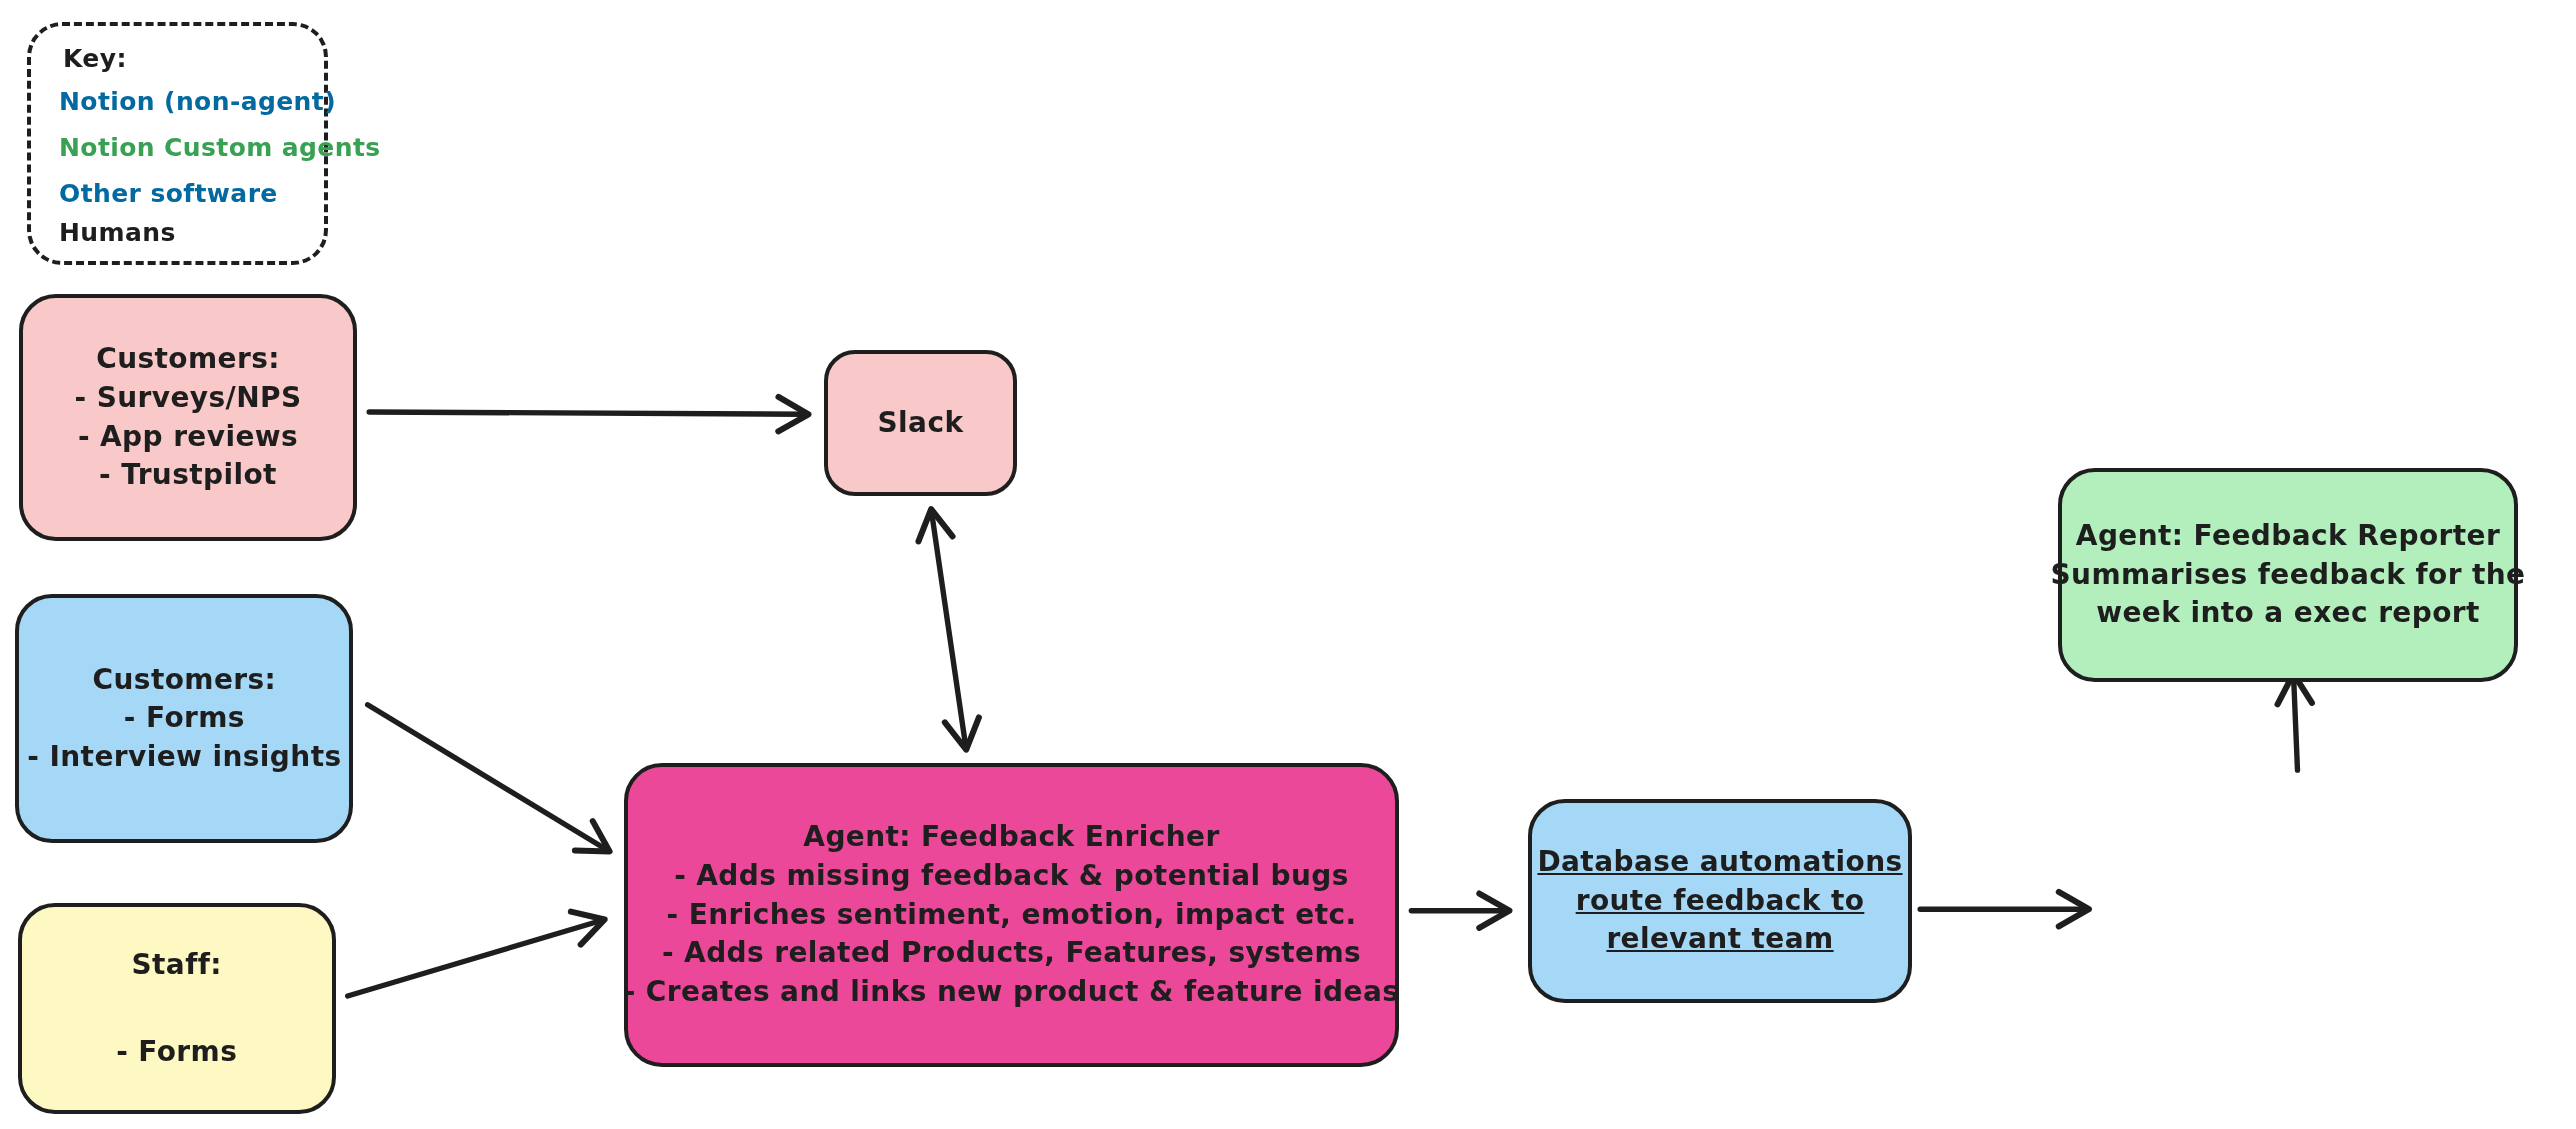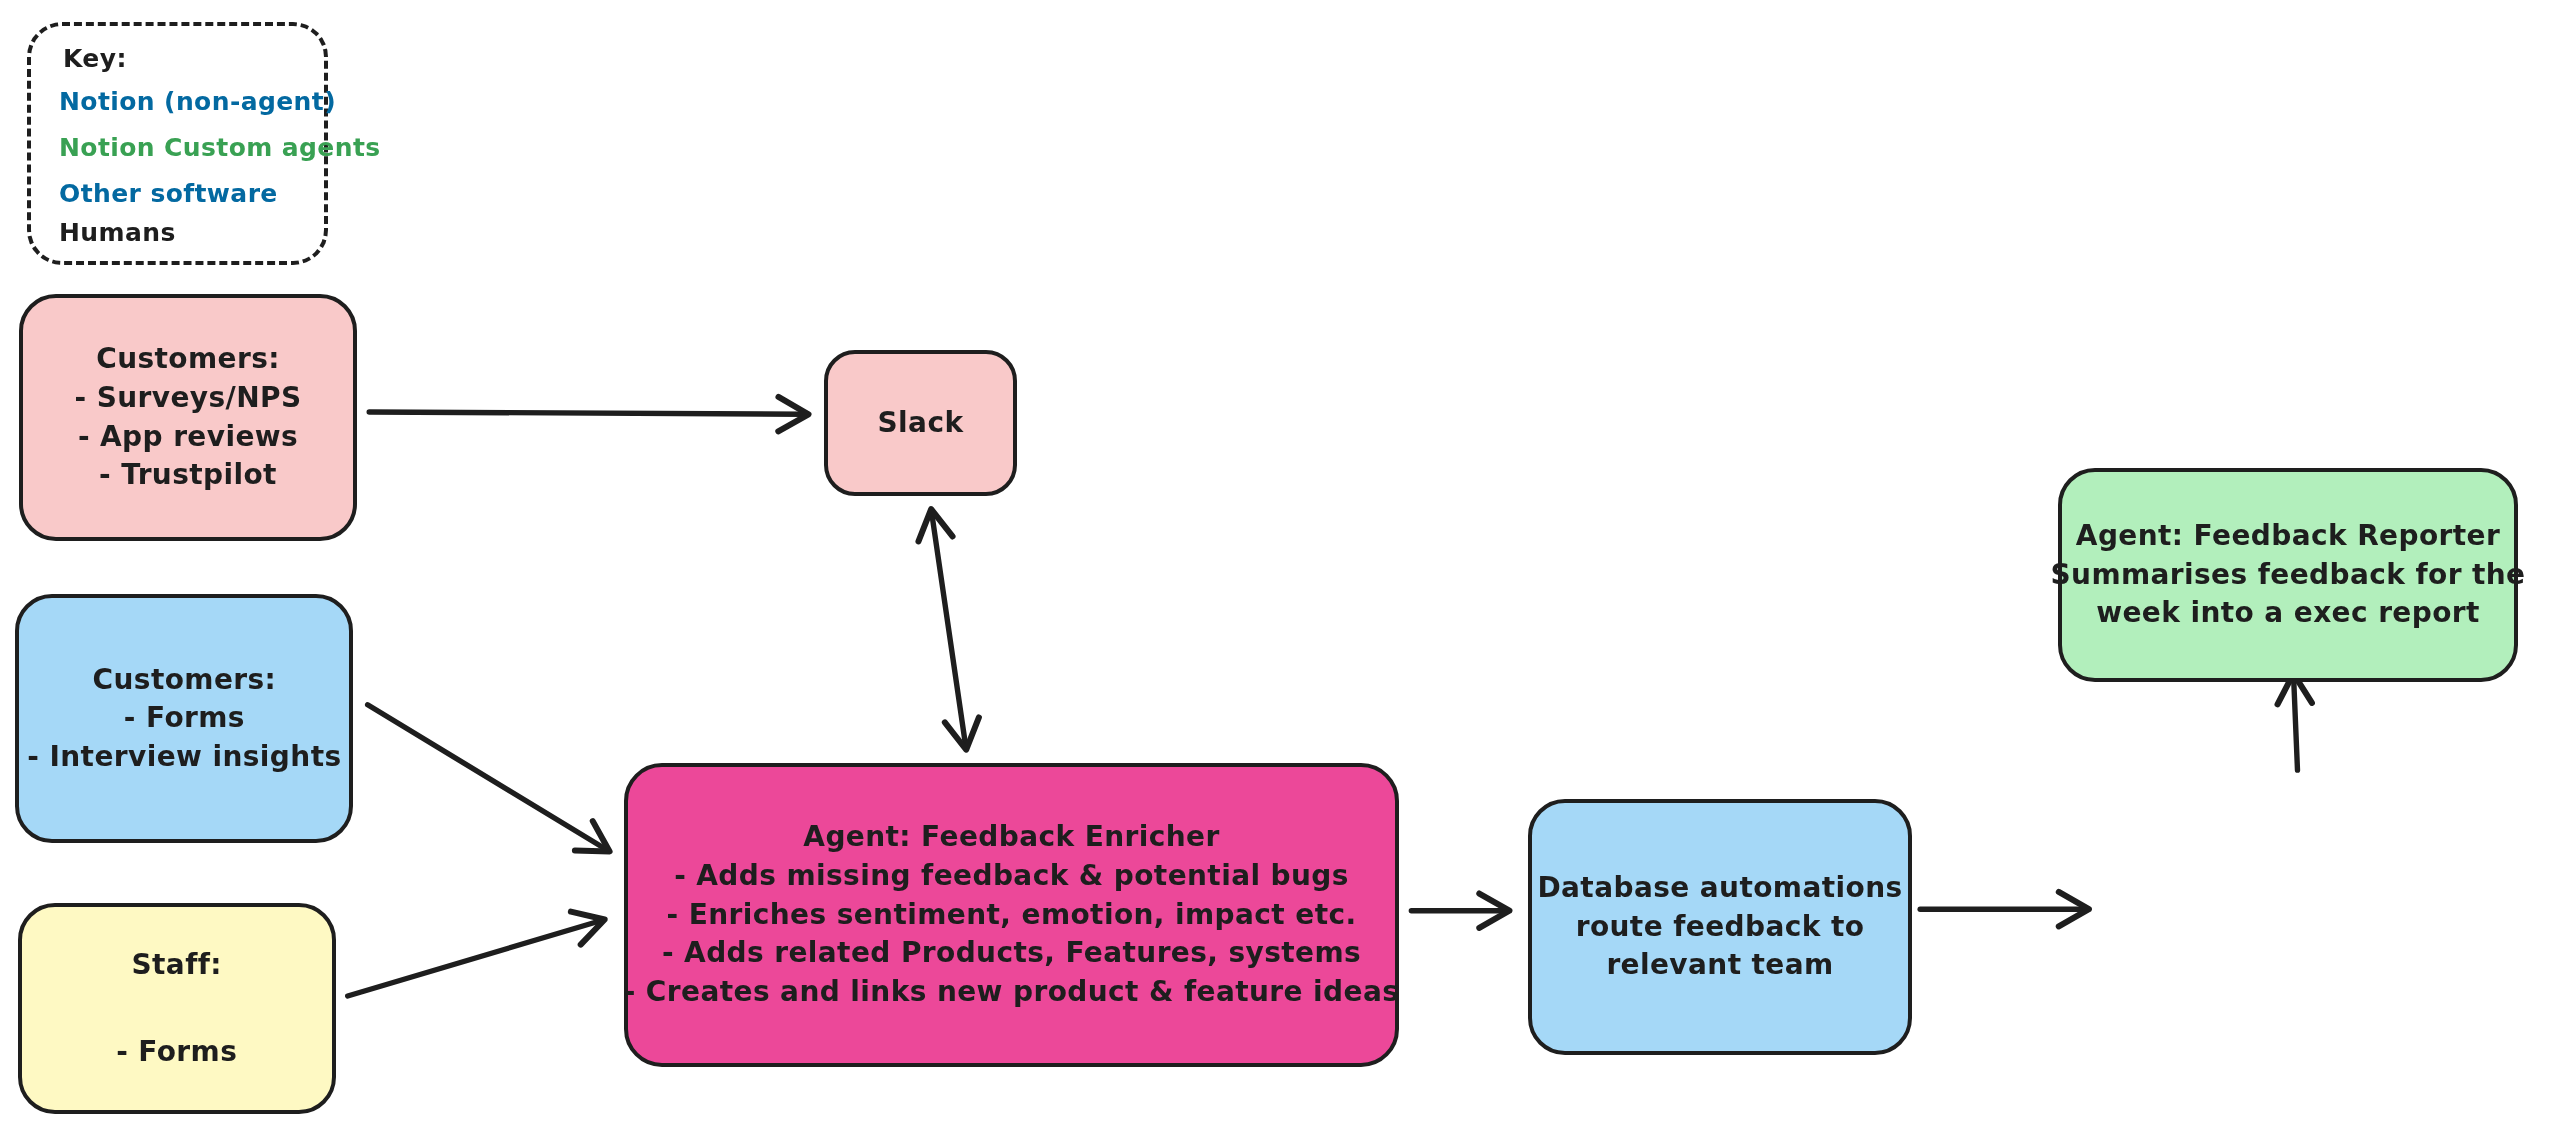--- a/index.html
+++ b/index.html
@@ -53,21 +53,21 @@
   .key-item.k0 { top: 61px; }
   .key-item.k1 { top: 107px; }
   .key-item.k2 { top: 153px; }
   .key-item.k3 { top: 192px; }
 
   .n-customers-external { left: 19px;  top: 294px;  width: 338px;  height: 247px; border-radius: 37px; }
   .n-slack              { left: 824px; top: 350px; width: 193px;  height: 146px; border-radius: 31px; }
   .n-customers-notion   { left: 15.4px;  top: 594px;  width: 338px;  height: 249px; border-radius: 37px; }
   .n-staff              { left: 17.7px;  top: 903px; width: 318px;  height: 211px; border-radius: 37px; }
   .n-enricher           { left: 624px; top: 763px;  width: 775px; height: 304px; border-radius: 38px; }
-  .n-database           { left: 1528px; top: 799px; width: 384px; height: 256px; border-radius: 37px; }
+  .n-database           { left: 1528px; top: 799px; width: 384px; height: 204px; border-radius: 37px; text-decoration: underline; }
   .n-triage             { left: 2110px; top: 776px; width: 378px; height: 258px; border-radius: 38px; }
   .n-reporter           { left: 2058px; top: 468px; width: 460px;  height: 214px; border-radius: 37px; }
 </style>
 </head>
 <body>
 
 <div class="canvas">
 
   <svg class="arrow-layer" viewBox="0 0 3351 1469" xmlns="http://www.w3.org/2000/svg">
     <defs>

